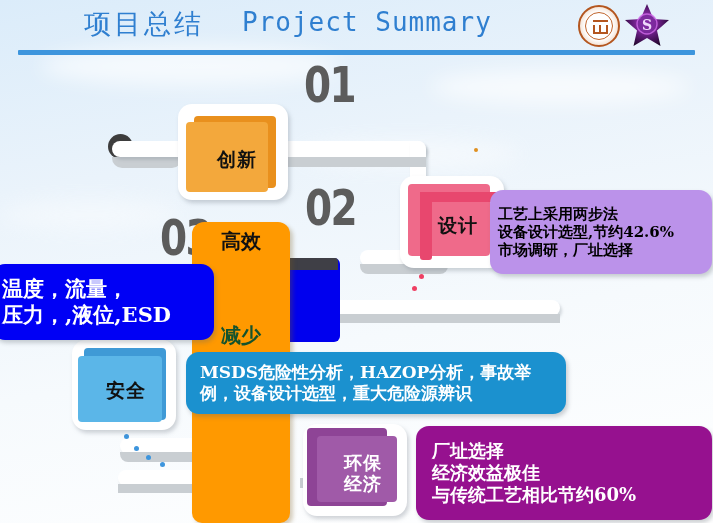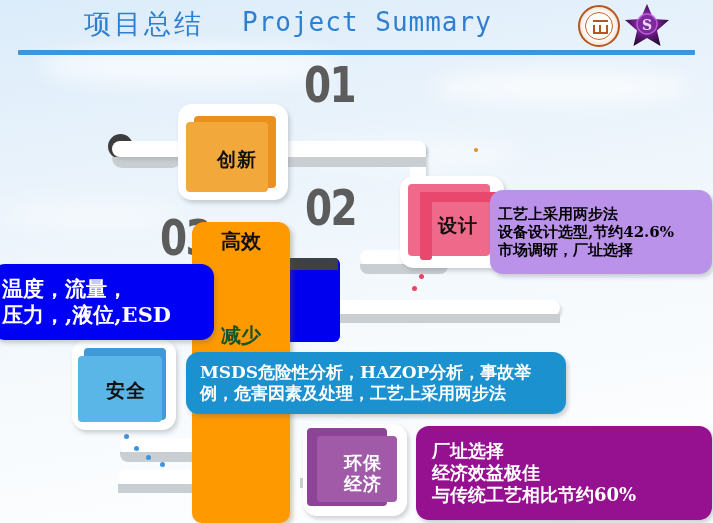--- a/index.html
+++ b/index.html
@@ -280,21 +280,21 @@
   </div>
 
   <div class="panel" style="left:490px;top:178px;width:222px;height:84px;background:#bb92ea;padding:0 8px;margin-top:12px;">
     <div class="ptext" style="color:#000000;font-size:15px;">工艺上采用两步法
 设备设计选型,节约42.6%
 市场调研，厂址选择</div>
   </div>
 
   <div class="panel" style="left:186px;top:352px;width:380px;height:62px;background:#1b91cf;padding:0 14px;">
     <div class="ptext" style="color:#ffffff;font-size:17px;">MSDS危险性分析，HAZOP分析，事故举
-例，危害因素及处理，工艺上采用两步法</div>
+例，设备设计选型，重大危险源辨识</div>
   </div>
 
   <div class="panel" style="left:416px;top:426px;width:296px;height:94px;background:#96118f;padding:0 16px;">
     <div class="ptext" style="color:#ffffff;font-size:18px;">厂址选择
 经济效益极佳
 与传统工艺相比节约60%</div>
   </div>
 
 </div>
 

